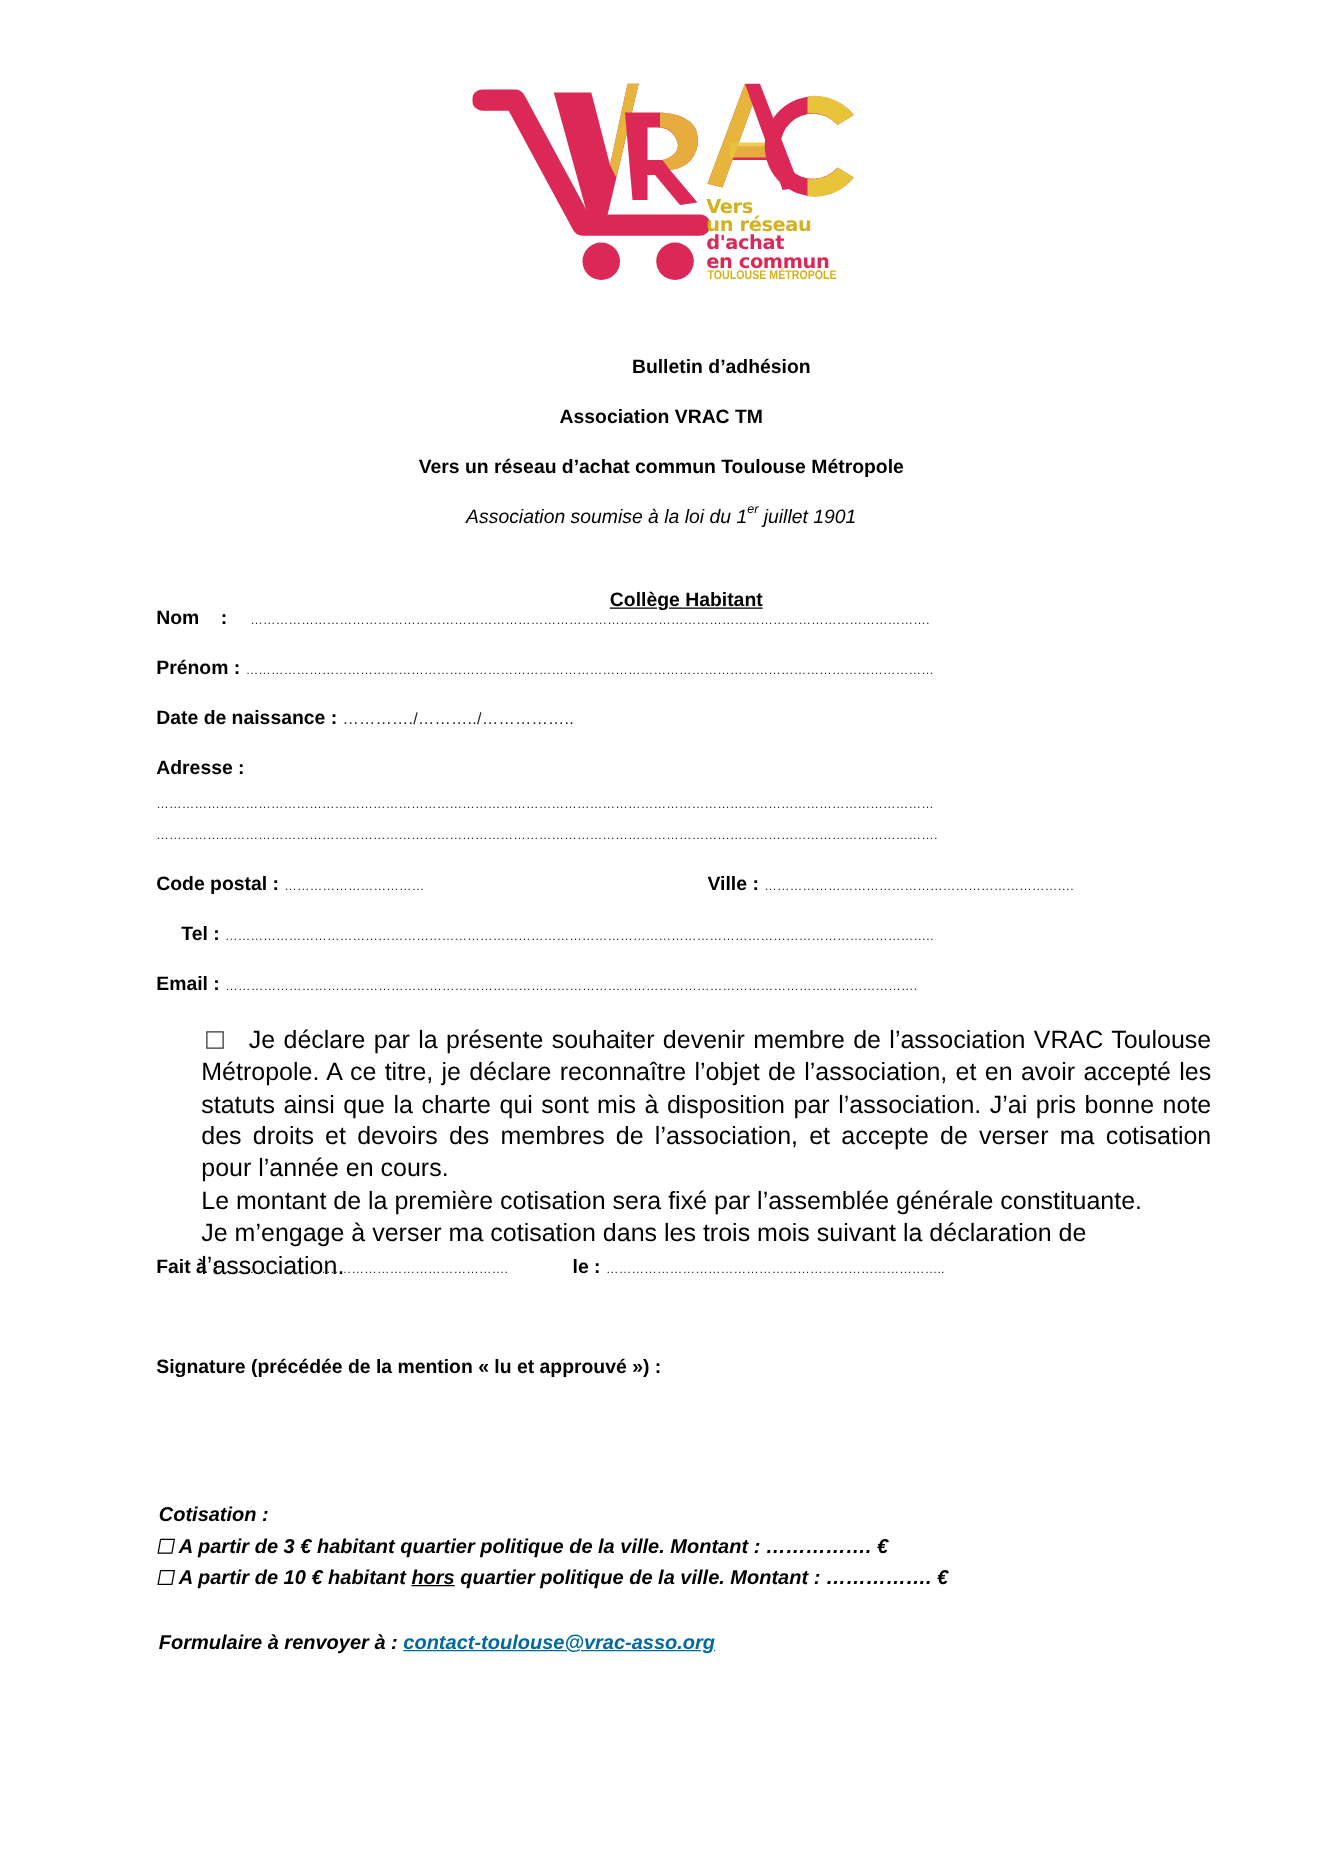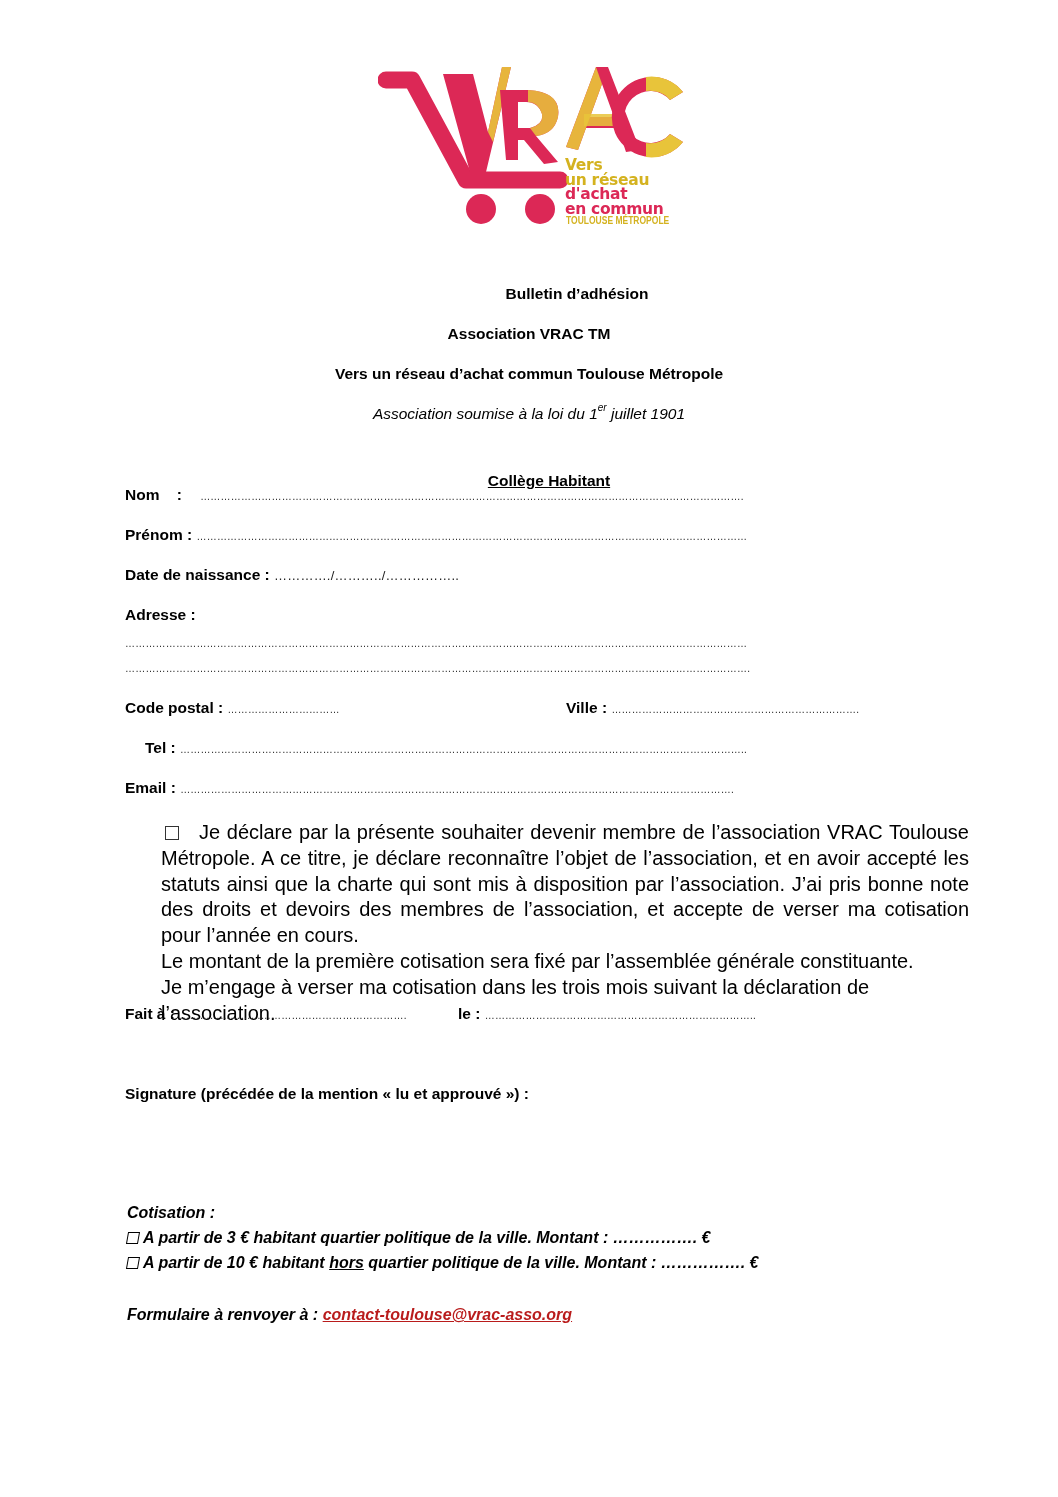--- a/index.html
+++ b/index.html
@@ -29,21 +29,21 @@
     .dots { letter-spacing: 0.2px; font-size: 10px; color: #222; }
 
     .para { position: absolute; left: 125px; width: 808px; font-size: 20px; line-height: 25.8px; margin-left: 36px; }
     .para .justify { text-align: justify; text-align-last: left; }
     .checkbox-box { display: inline-block; width: 12px; height: 12px; border: 1px solid #333; margin: 0 20px 0 4px;
                     vertical-align: -1px; cursor: pointer; }
     .small-box { display: inline-block; width: 10px; height: 10px; border: 1.5px solid #000; margin-right: 4px;
                  vertical-align: -1px; cursor: pointer; transform: skewX(-10deg); }
 
     .cot { position: absolute; left: 127px; font-size: 16px; font-weight: bold; font-style: italic; white-space: nowrap; }
-    .link { color: #b91c1c; text-decoration: underline; }
+    .link { color: #0369a1; text-decoration: underline; }
   </style>
 </head>
 <body>
 
 <div class="page">
 
   <div class="logo">
     <svg width="310" height="175" viewBox="0 0 310 175">
 
       <path d="M8 18 L34 18 L88 118 L182 118" stroke="#dc2856" stroke-width="17" fill="none" stroke-linecap="round" stroke-linejoin="round"></path>

